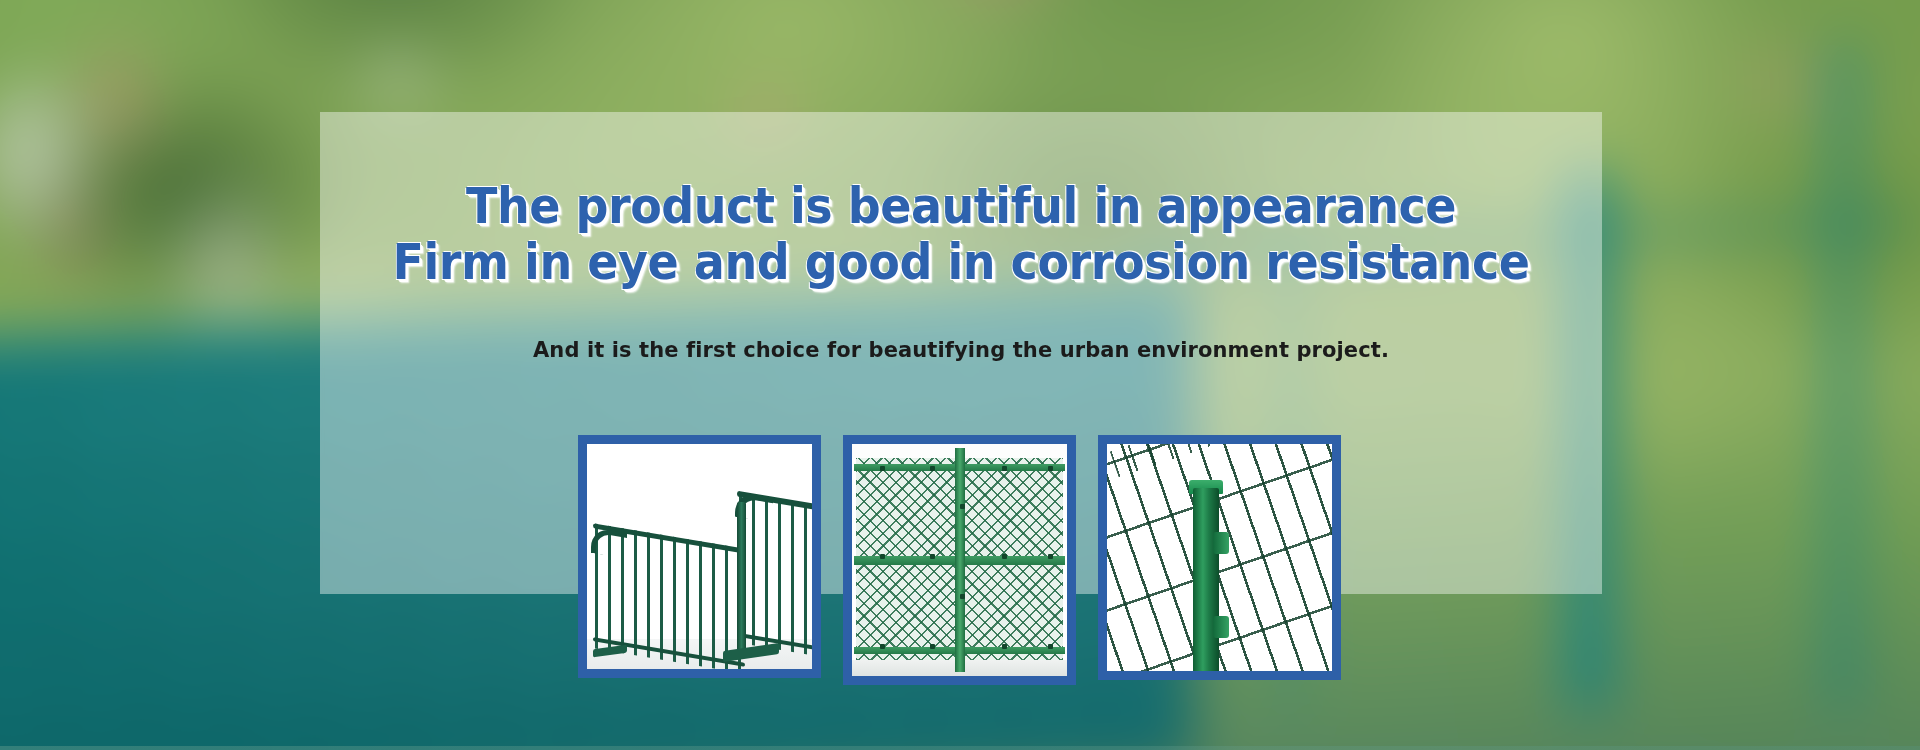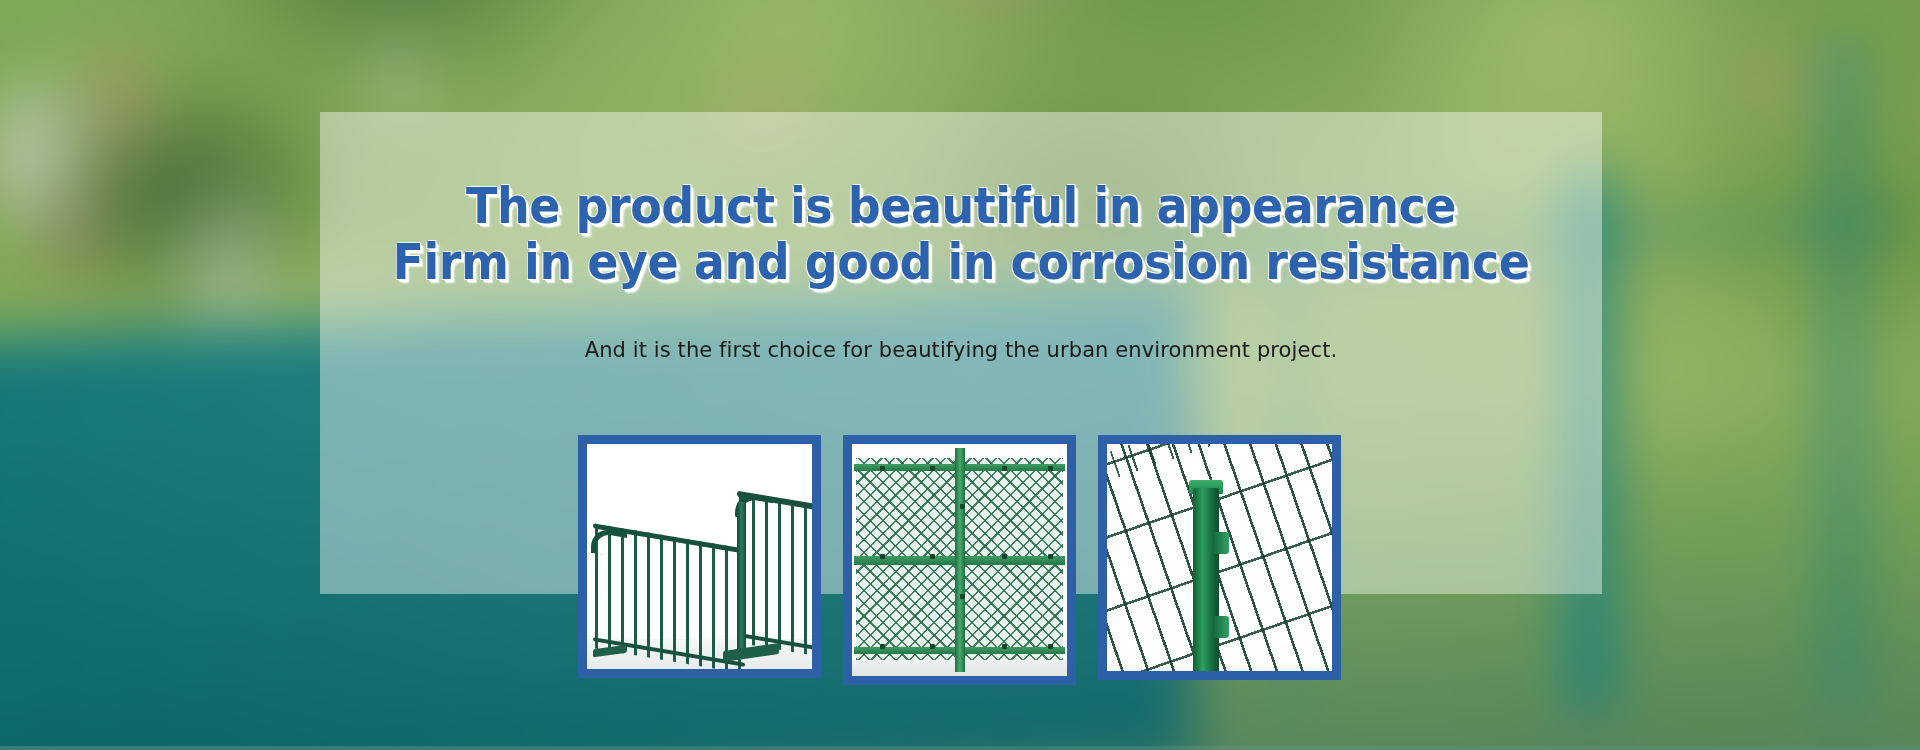--- a/index.html
+++ b/index.html
@@ -150,21 +150,21 @@
   }
   .headline .line { display:block; }
 
   
   .subtitle {
     position:absolute;
     left:320px; top:338px; width:1282px;
     text-align:center;
     font-family:"DejaVu Sans", sans-serif;
     font-size:21px;
-    font-weight:400;
+    font-weight:700;
     color:#1b1b1b;
     letter-spacing:.1px;
     white-space:nowrap;
   }
 
   
   .thumb-row {
     position:absolute;
     left:578px; top:435px;
     display:flex;

